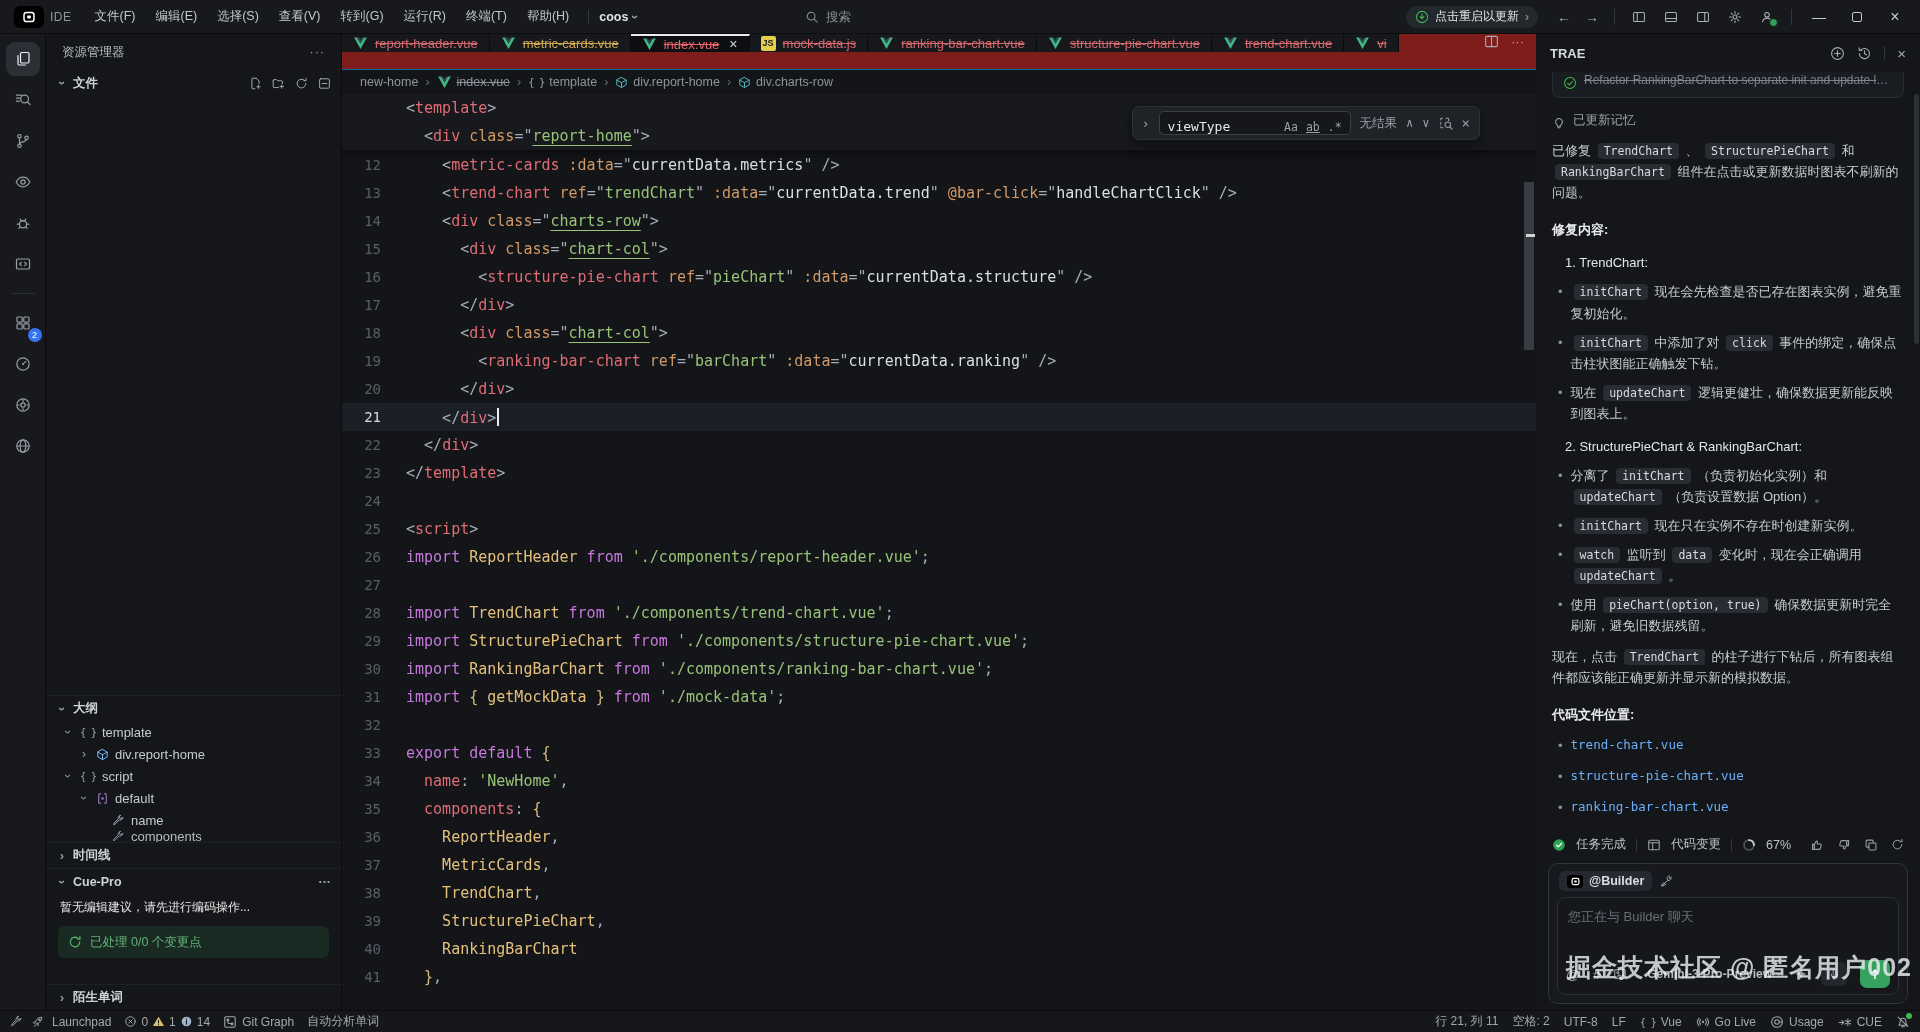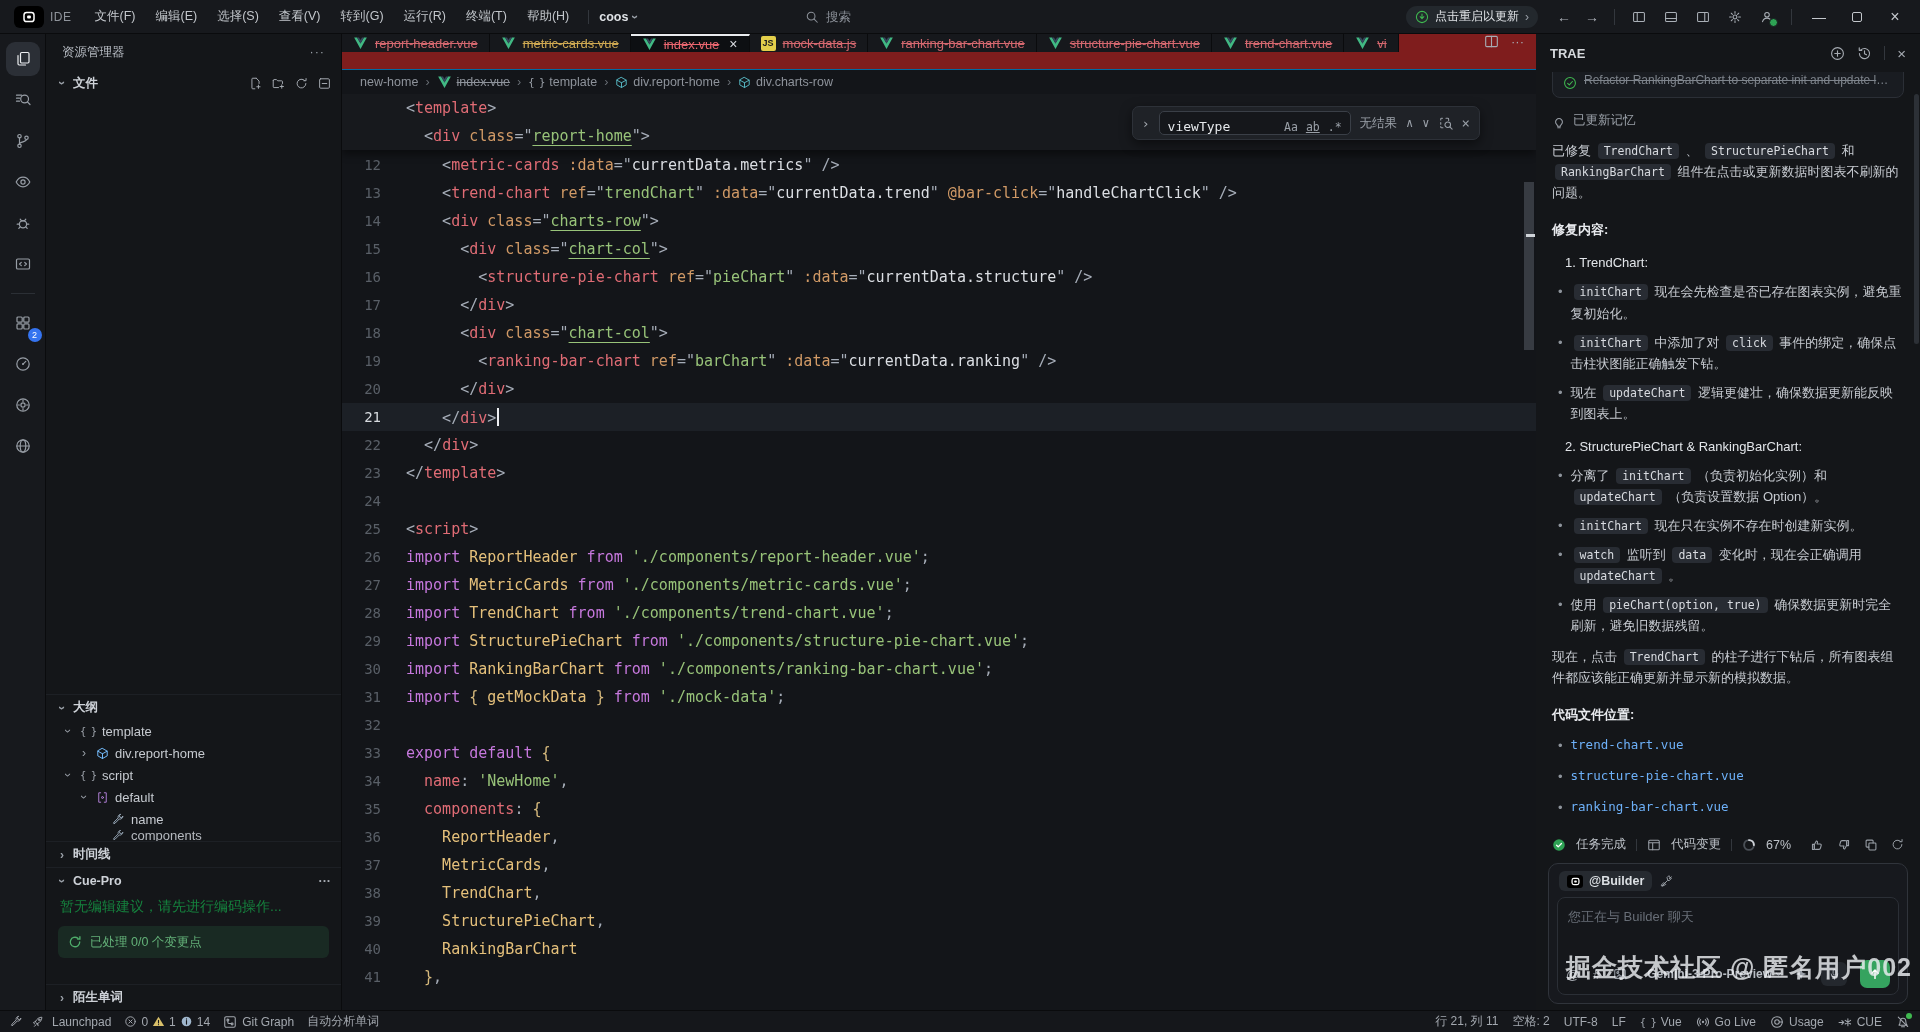--- a/index.html
+++ b/index.html
@@ -41,21 +41,21 @@
 .sb-title .more{margin-left:auto;color:#9aa0a8;letter-spacing:1px}
 .sec-head{height:26px;display:flex;align-items:center;gap:5px;padding:0 10px;font-weight:700;color:#ced2d8;font-size:12.5px;border-top:1px solid #1d2025}
 .sec-head .chev{color:#9aa0a8;font-size:12px;width:12px;display:inline-flex;justify-content:center}
 .sec-acts{margin-left:auto;display:flex;gap:10px;color:#a6abb2}
 .files-body{flex:1;min-height:40px}
 .ol-row{height:22px;display:flex;align-items:center;gap:6px;color:#c6cad0;font-size:13px;white-space:nowrap}
 .ol-row.cut{height:11px;overflow:hidden;opacity:.9}
 .ol-chev{width:12px;color:#9aa0a8;font-size:12px;display:inline-flex;justify-content:center}
 .braces-txt{font-family:"DejaVu Sans Mono",monospace;font-size:10.5px;color:#9aa0a8;letter-spacing:-1px}
 .ol-ic.cube{color:#75beff}.ol-ic.module{color:#b180d7}.ol-ic.wrench{color:#9fb0c0}
-.cue-hint{padding:5px 14px 4px;color:#15803d;font-size:14px}
+.cue-hint{padding:5px 14px 4px;color:#e5e5e5;font-size:12px}
 .cue-banner{margin:6px 12px 10px;height:32px;display:flex;align-items:center;gap:8px;background:rgba(49,133,84,.18);border-radius:6px;padding:0 10px;color:#63b078;font-size:12.5px}
 .sb-gap{height:16px}
 
 .editor{flex:1;min-width:0;display:flex;flex-direction:column;background:#131519;position:relative}
 .tabbar{height:36px;background:#7f1d1d;display:flex;align-items:flex-start;border-bottom:1px solid #0369a1;overflow:hidden}
 .tab{display:flex;align-items:center;gap:7px;padding:0 11px;border-right:1px solid #0a0b0d;font-size:13px;white-space:nowrap;position:relative;background:#16181c}
 .tab .lbl{text-decoration:line-through}
 .tab.red .lbl{color:#d5686f}
 .tab.yellow .lbl{color:#cfa952}
 .tab.active{background:#0d0f12;border-top:2px solid #e9ebee}
@@ -648,21 +648,20 @@
           <div class="cl">
             <span class="gut">25</span>
             <span class="ct"><span class="tk-pn">&lt;</span><span class="tk-tag">script</span><span class="tk-pn">&gt;</span></span>
           </div>
           <div class="cl">
             <span class="gut">26</span>
             <span class="ct"><span class="tk-kw">import</span><span class="tk-comp"> ReportHeader</span><span class="tk-kw"> from</span><span class="tk-str"> './components/report-header.vue'</span><span class="tk-pn">;</span></span>
           </div>
           <div class="cl">
             <span class="gut">27</span>
-            <span class="ct"><span class="tk-kw">import</span><span class="tk-comp"> MetricCards</span><span class="tk-kw"> from</span><span class="tk-str"> './components/metric-cards.vue'</span><span class="tk-pn">;</span></span>
           </div>
           <div class="cl">
             <span class="gut">28</span>
             <span class="ct"><span class="tk-kw">import</span><span class="tk-comp"> TrendChart</span><span class="tk-kw"> from</span><span class="tk-str"> './components/trend-chart.vue'</span><span class="tk-pn">;</span></span>
           </div>
           <div class="cl">
             <span class="gut">29</span>
             <span class="ct"><span class="tk-kw">import</span><span class="tk-comp"> StructurePieChart</span><span class="tk-kw"> from</span><span class="tk-str"> './components/structure-pie-chart.vue'</span><span class="tk-pn">;</span></span>
           </div>
           <div class="cl">

